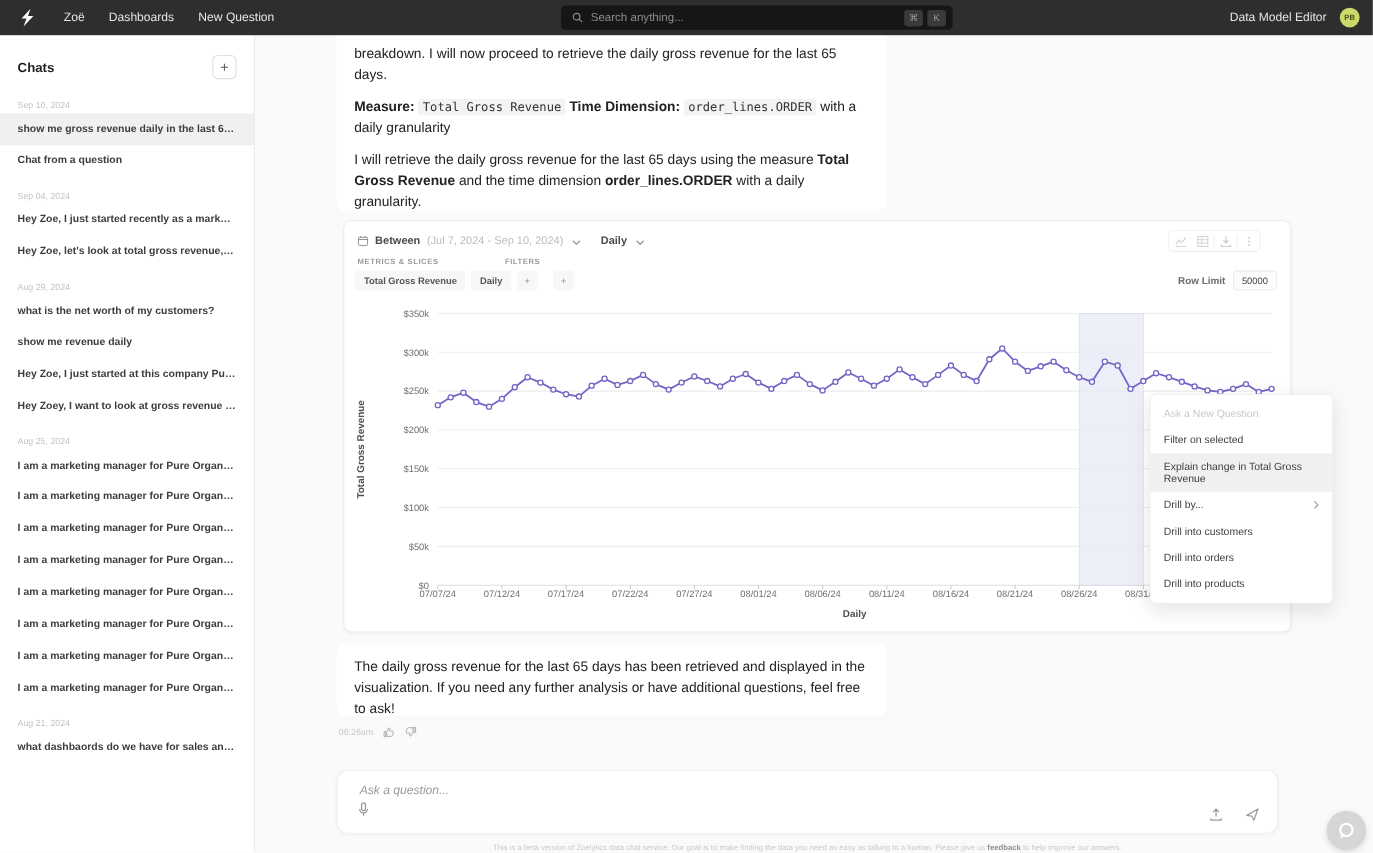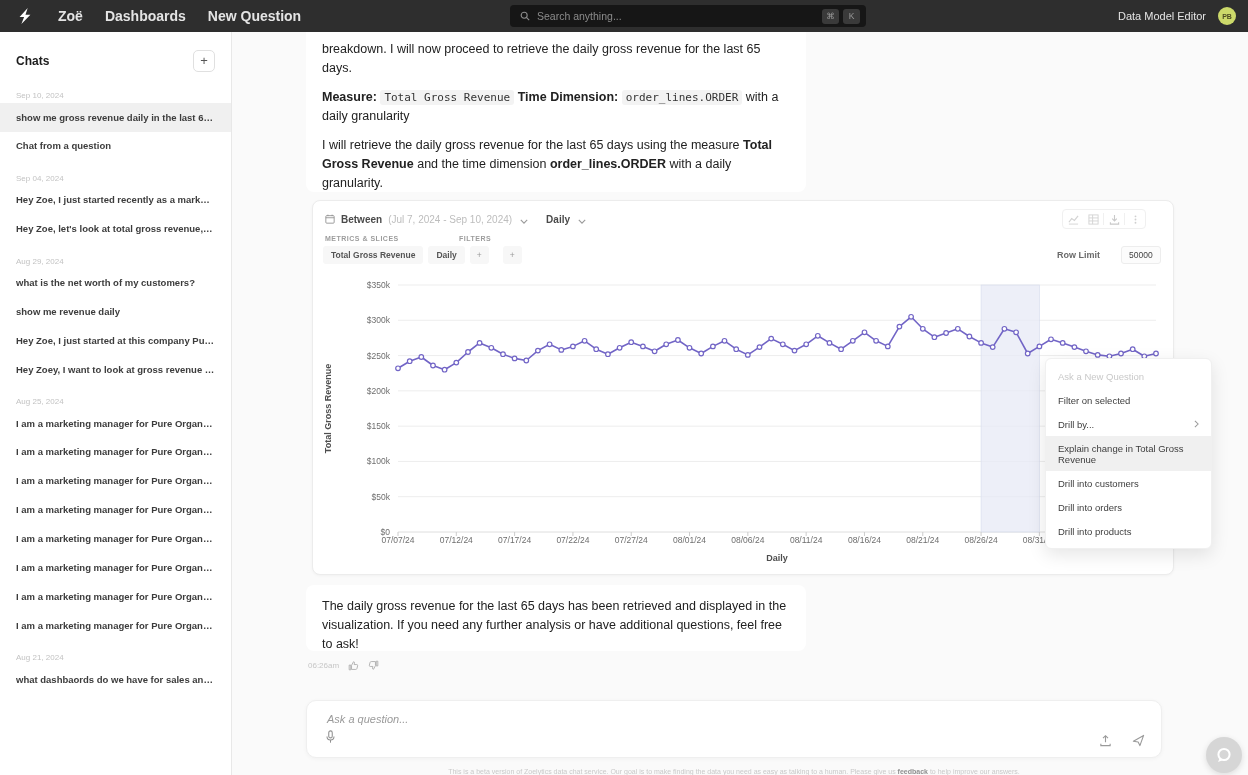--- a/index.html
+++ b/index.html
@@ -4,21 +4,21 @@
 <style>
   * { margin:0; padding:0; box-sizing:border-box; }
   html,body { width:1248px; height:775px; overflow:hidden; background:#fafafa;
     font-family:"Liberation Sans", sans-serif; }
 
   
   .navbar { position:absolute; left:0; top:0; width:1248px; height:32px; background:#2e2e2e;
     display:flex; align-items:center; z-index:50; }
   .nav-left { display:flex; align-items:center; gap:22px; padding-left:14px; }
   .logo { width:22px; height:20px; display:flex; align-items:center; justify-content:center; cursor:pointer; }
-  .nav-item { color:#e4e4e4; font-size:14px; font-weight:700; cursor:pointer; }
+  .nav-item { color:#e4e4e4; font-size:11px; font-weight:400; cursor:pointer; }
   .nav-search { position:absolute; left:462px; top:5px; width:356px; height:22px; background:#161616;
     border-radius:4px; display:flex; align-items:center; padding:0 6px 0 10px; cursor:text;margin-left:48px; }
   .nav-search .ph { color:#8c8c8c; font-size:10.5px; font-weight:500; margin-left:7px; flex:1; }
   .keycap { background:#3a3a3a; color:#9a9a9a; border-radius:3px; font-size:8.5px; min-width:17px; height:15px;
     display:flex; align-items:center; justify-content:center; margin-left:4px; padding:0 3px; }
   .nav-right { position:absolute; right:12px; top:0; height:32px; display:flex; align-items:center; gap:12px; }
   .nav-right .label { color:#e4e4e4; font-size:11px; font-weight:500; cursor:pointer; }
   .avatar { width:18px; height:18px; border-radius:50%; background:#ccd96a; color:#4c4c22;
     font-size:7px; font-weight:700; display:flex; align-items:center; justify-content:center; cursor:pointer; }
 
@@ -53,21 +53,21 @@
   .chev { display:inline-block; margin-left:2px; cursor:pointer; }
   .icon-group { position:absolute; right:27px; top:8px; height:20px; border:1px solid #f0f0f0; border-radius:4px;
     display:flex; align-items:center; }
   .icon-group .ib { width:20px; height:18px; display:flex; align-items:center; justify-content:center; cursor:pointer; }
   .icon-group .sep { width:1px; height:12px; background:#f0f0f0; }
   .cap-label { position:absolute; top:34px; font-size:7px; font-weight:700; letter-spacing:0.5px; color:#9c9c9c; }
   .chips-row { position:absolute; left:10px; top:45px; display:flex; align-items:center; gap:5px; }
   .chip { background:#f7f7f7; border-radius:3px; font-size:8.5px; font-weight:600; color:#555;
     padding:4px 8px; cursor:pointer; }
   .chip.plus { color:#9a9a9a; padding:4px 7px; font-weight:400; }
-  .rowlimit { position:absolute; right:12px; top:45px; display:flex; align-items:center; gap:21px; }
+  .rowlimit { position:absolute; right:12px; top:45px; display:flex; align-items:center; gap:7px; }
   .rowlimit .rl-lab { font-size:9px; font-weight:600; color:#6a6a6a; }
   .rowlimit .rl-box { border:1px solid #ededed; background:#fcfcfc; border-radius:3px; font-size:8.5px; color:#444;
     padding:3px 7px; min-width:40px; text-align:left; cursor:text; }
   #chart-svg { position:absolute; left:0; top:65px; }
 
   
   .context-menu { position:absolute; left:813px; top:326px; width:167px; background:#fff; border:1px solid #f0f0f0;
     border-radius:6px; box-shadow:0 6px 18px rgba(0,0,0,0.10); padding:5px 0; z-index:30; }
   .menu-item { font-size:9.5px; color:#3d3d3d; padding:6.5px 12px; display:flex; align-items:center;
     justify-content:space-between; cursor:pointer; }
@@ -355,28 +355,28 @@
       </svg>
   </div>
 
   <div class="context-menu" id="context-menu">
       <div class="menu-item disabled">
         <span>Ask a New Question</span>
       </div>
       <div class="menu-item">
         <span>Filter on selected</span>
       </div>
+      <div class="menu-item highlighted">
+        <span>Explain change in Total Gross Revenue</span>
+      </div>
       <div class="menu-item">
         <span>Drill by...</span>
         <svg width="5" height="8" viewBox="0 0 6 10">
           <path d="M1 1l4 4-4 4" fill="none" stroke="#9a9a9a" stroke-width="1.3"></path>
         </svg>
-      </div>
-      <div class="menu-item highlighted">
-        <span>Explain change in Total Gross Revenue</span>
       </div>
       <div class="menu-item">
         <span>Drill into customers</span>
       </div>
       <div class="menu-item">
         <span>Drill into orders</span>
       </div>
       <div class="menu-item">
         <span>Drill into products</span>
       </div>

